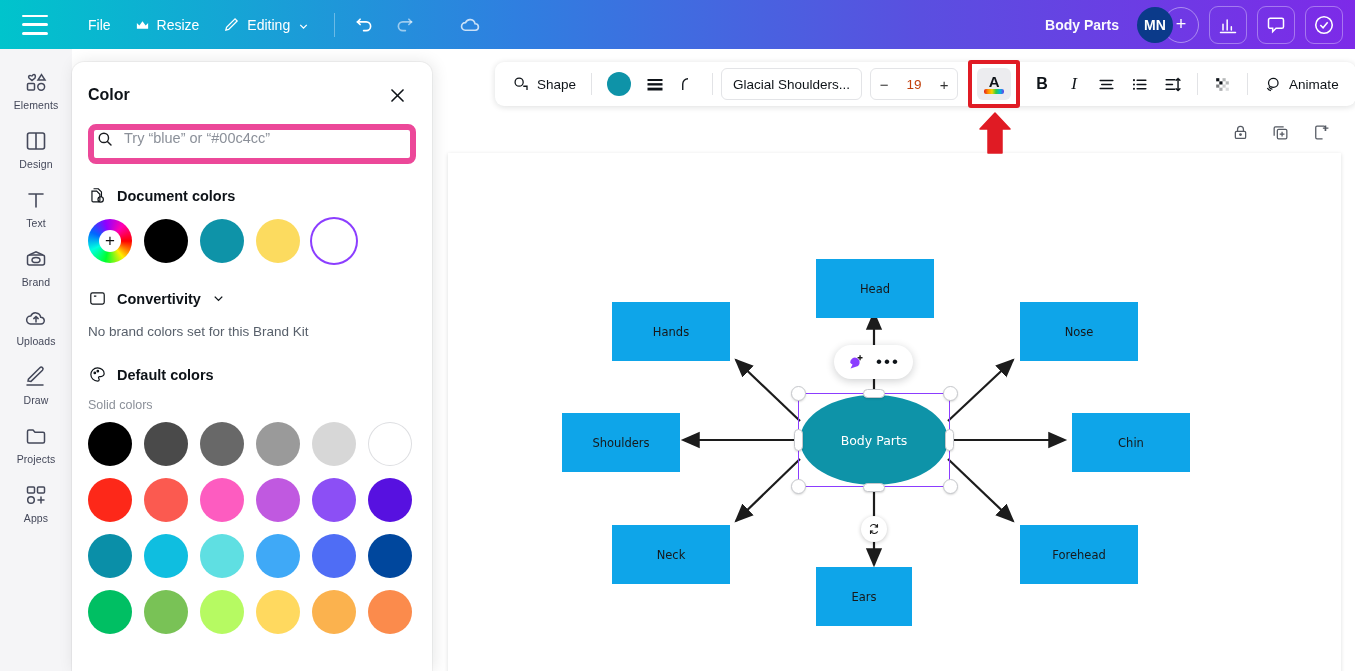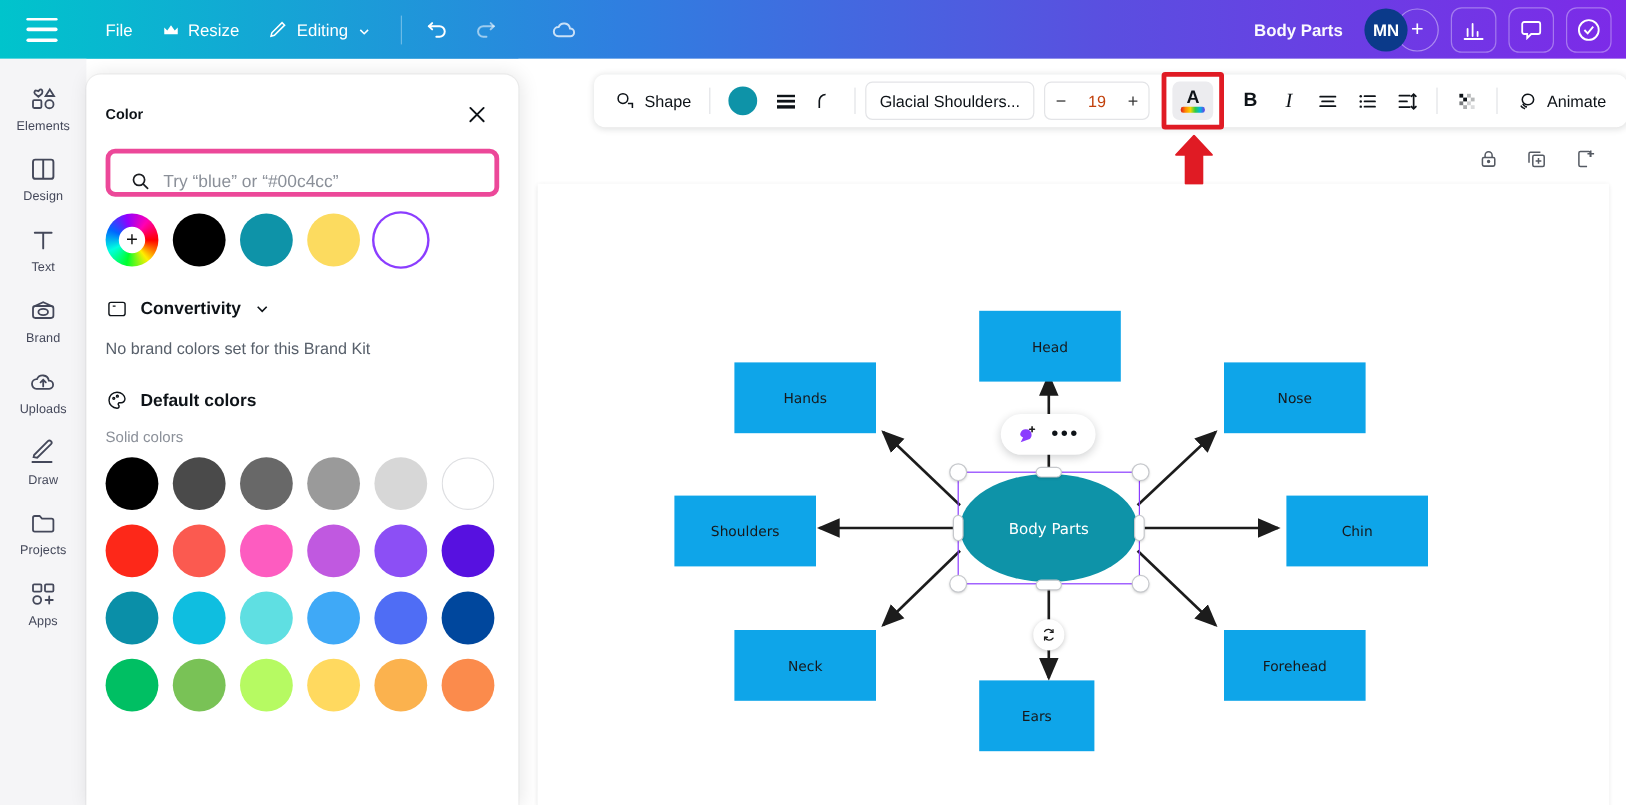--- a/index.html
+++ b/index.html
@@ -51,25 +51,25 @@
 
   
   .panel {
     position: absolute; left: 72px; top: 62px; width: 360px; height: 609px;
     background: #fff; border-radius: 12px 12px 0 0;
     box-shadow: 0 0 0 1px rgba(0,0,0,.04), 2px 0 16px rgba(14,19,24,.10);
     overflow: hidden; z-index: 6;
   }
   .panel-head { display: flex; align-items: center; justify-content: space-between;
     padding: 20px 22px 8px 16px; }
-  .panel-title { font-size: 12px; font-weight: bold; color: #0e1318; }
+  .panel-title { font-size: 16px; font-weight: bold; color: #0e1318; }
   .close-x { width: 26px; height: 26px; cursor: pointer; display: flex;
     align-items: center; justify-content: center; }
-  .searchbox { margin: 8px 16px 0; height: 40px; border: 4px solid #ec4899;
-    border-radius: 8px; display: flex; align-items: flex-end; gap: 10px; padding: 0 16px; }
+  .searchbox { margin: 8px 16px 0; height: 40px; border: 6px solid #ec4899;
+    border-radius: 8px; display: flex; align-items: flex-start; gap: 10px; padding: 0 2px; }
   .searchbox input { border: 0; outline: 0; font-size: 14.5px; color: #6b6f76;
     font-family: "Liberation Sans", sans-serif; width: 100%; background: transparent; }
   .searchbox input::placeholder { color: #8b9099; }
   .sec-head { display: flex; align-items: center; gap: 10px; padding: 22px 16px 0; }
   .sec-title { font-size: 14.5px; font-weight: bold; color: #0e1318; }
   .swatch-row { display: flex; gap: 12px; padding: 14px 16px 0; }
   .sw { width: 44px; height: 44px; border-radius: 50%; cursor: pointer; }
   .sw-wheel { position: relative;
     background: conic-gradient(from 90deg, #ff0000, #ffee00, #00ff2f, #00ffe0, #0066ff, #9000ff, #ff00b3, #ff0000); }
   .sw-wheel::after { content: "+"; position: absolute; left: 50%; top: 50%;
@@ -298,20 +298,28 @@
   </div>
 
   <div class="searchbox">
     <svg style="width:18px;height:18px;flex:none" viewBox="0 0 24 24" fill="none" stroke="#1b1d21" stroke-width="1.9" stroke-linecap="round">
       <circle cx="10.5" cy="10.5" r="6.2"></circle>
         <path d="M15.2 15.2L20 20"></path>
     </svg>
     <input type="text" placeholder="Try “blue” or “#00c4cc”" style="">
   </div>
 
+  <div class="sec-head">
+    <svg style="width:19px;height:19px" viewBox="0 0 24 24" fill="none" stroke="#0e1318" stroke-width="1.5">
+      <path d="M7 3.5h6l4 4v6.5"></path>
+        <path d="M5 6.5h6l4 4v8a1.5 1.5 0 01-1.5 1.5H6.5A1.5 1.5 0 015 18.5v-12z"></path>
+      <circle cx="16" cy="17" r="3.4"></circle>
+    </svg>
+    <span class="sec-title">Document colors</span>
+  </div>
 
   <div class="swatch-row">
     <div class="sw sw-wheel"></div>
     <div class="sw" style="background:#000000"></div>
     <div class="sw" style="background:#0e93a8"></div>
     <div class="sw" style="background:#fcdb5f"></div>
     <div class="sw" style="background:#ffffff;box-shadow:0 0 0 2px #8b3dff"></div>
   </div>
 
   <div class="sec-head" style="padding-top:26px">

